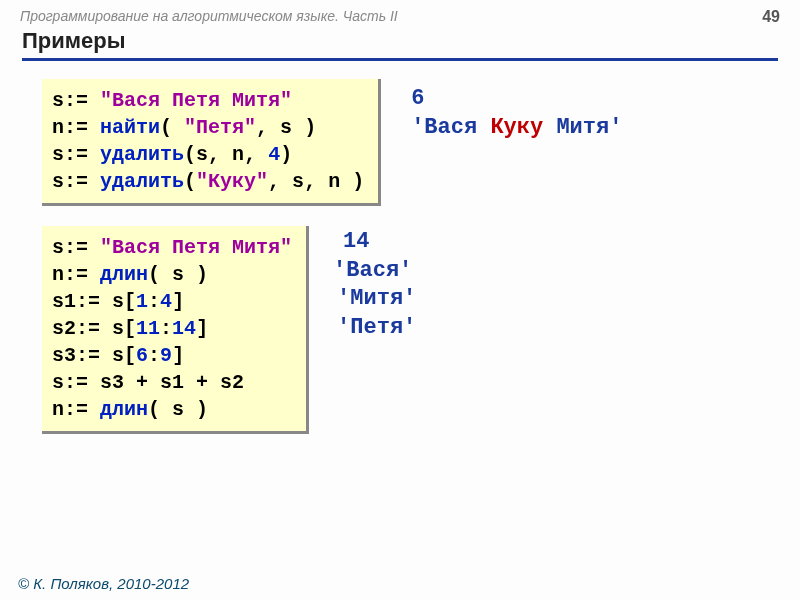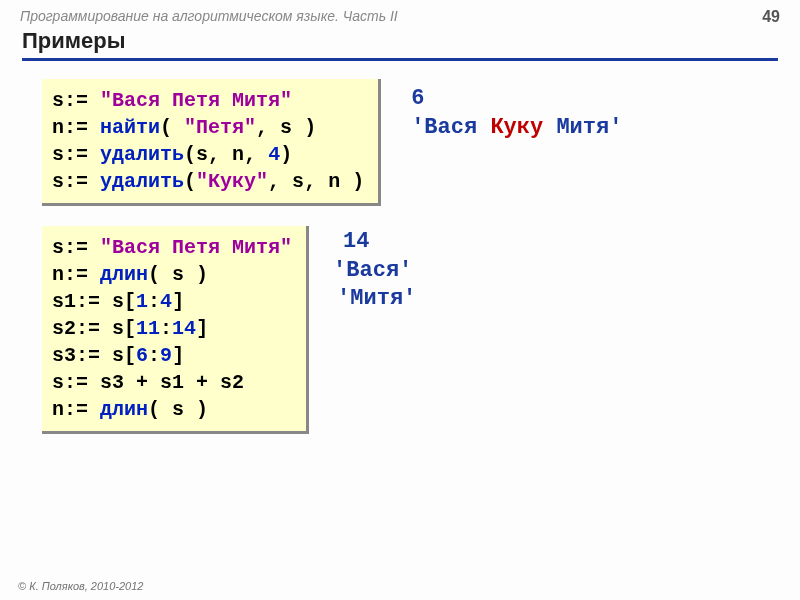--- a/index.html
+++ b/index.html
@@ -63,22 +63,22 @@
     font-weight: bold;
     color: #1a3a9e;
     line-height: 1.3;
     padding-top: 6px;
   }
   .results .red { color: #c00000; margin-top: 32px; }
   .footer {
     position: absolute;
     bottom: 8px;
     left: 18px;
-    color: #737373;
-    font-size: 11px;
+    color: #0c4a6e;
+    font-size: 15px;
     font-style: italic;
   }
 </style>
 </head>
 <body>
 
 <div class="header">
   <span>Программирование на алгоритмическом языке. Часть II</span>
   <span class="page-num">49</span>
 </div>
@@ -103,16 +103,17 @@
 <span class="p">n</span><span class="p">:=</span> <span class="kw">длин</span><span class="p">( </span><span class="p">s</span><span class="p"> )</span>
 <span class="p">s1</span><span class="p">:=</span> <span class="p">s</span><span class="p">[</span><span class="num">1</span><span class="p">:</span><span class="num">4</span><span class="p">]</span>
 <span class="p">s2</span><span class="p">:=</span> <span class="p">s</span><span class="p">[</span><span class="num">11</span><span class="p">:</span><span class="num">14</span><span class="p">]</span>
 <span class="p">s3</span><span class="p">:=</span> <span class="p">s</span><span class="p">[</span><span class="num">6</span><span class="p">:</span><span class="num">9</span><span class="p">]</span>
 <span class="p">s</span><span class="p">:=</span> <span class="p">s3 + s1 + s2</span>
 <span class="p">n</span><span class="p">:=</span> <span class="kw">длин</span><span class="p">( </span><span class="p">s</span><span class="p"> )</span></div>
   <div class="results" style="padding-top:2px; margin-left:-6px;">
     <div style="padding-left:10px;">14</div>
     <div>'Вася'</div>
     <div style="padding-left:4px;">'Митя'</div>
+    <div style="padding-left:4px;">'Петя'</div>
   </div>
 </div>
 
 <div class="footer">© К. Поляков, 2010-2012</div>
 
 </body></html>

